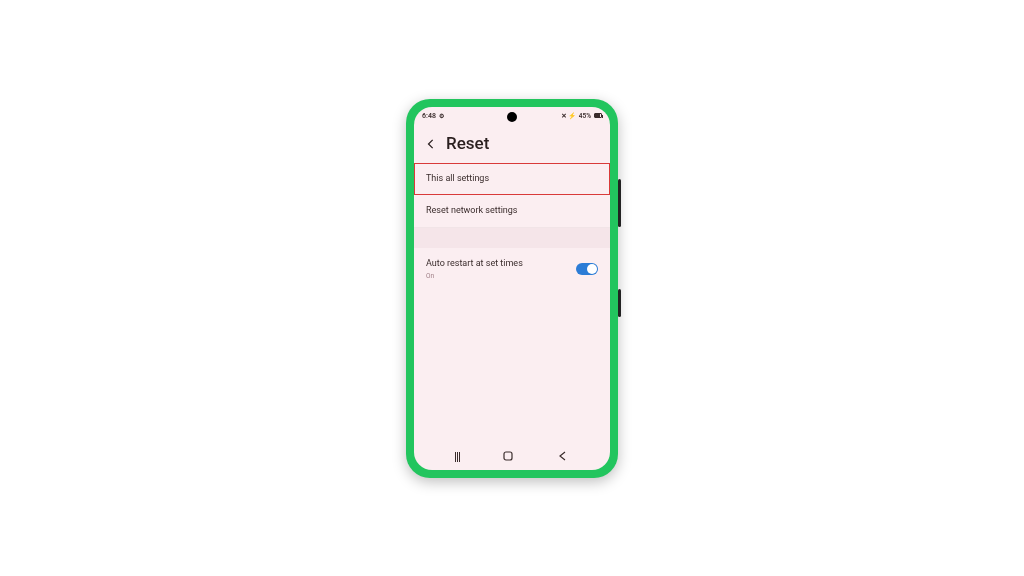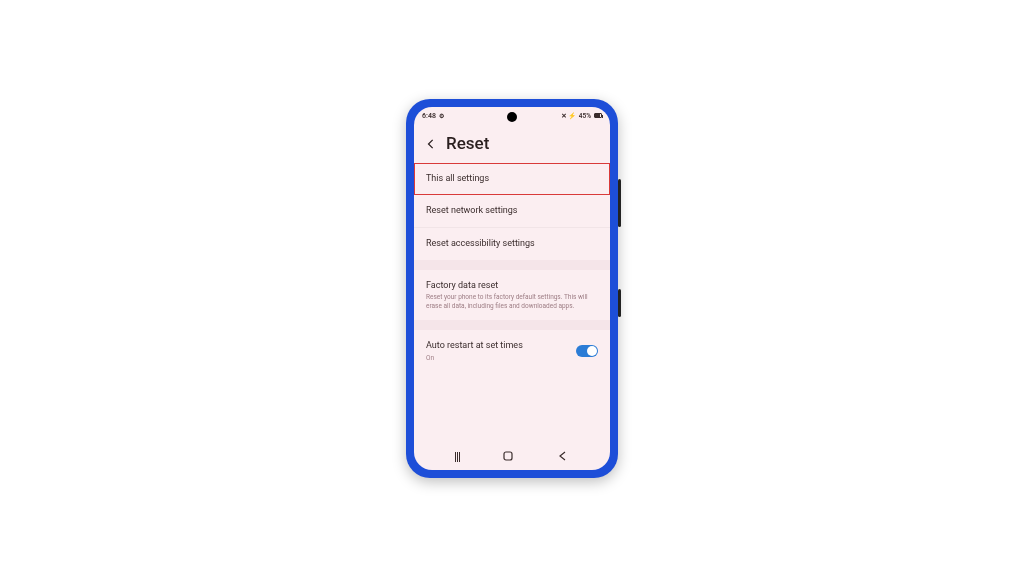--- a/index.html
+++ b/index.html
@@ -8,21 +8,21 @@
     height: 576px;
     background: #ffffff;
     display: flex;
     align-items: center;
     justify-content: center;
     font-family: -apple-system, "Segoe UI", Roboto, Arial, sans-serif;
   }
   .phone {
     width: 212px;
     height: 379px;
-    background: #1d4ed8;
+    background: #22c55e;
     border-radius: 24px;
     padding: 8px 8px 8px 8px;
     position: relative;
     box-shadow: 0 4px 14px rgba(0,0,0,.25);
   }
   .power-btn, .vol-btn {
     position: absolute;
     right: -3px;
     width: 3px;
     background: #222;
@@ -175,30 +175,23 @@
       <span>Reset</span>
     </div>
 
     <div class="list">
       <div class="item bordered highlight">
         <span>This all settings</span>
       </div>
       <div class="item bordered">
         <span>Reset network settings</span>
       </div>
-      <div class="item">
-        <span>Reset accessibility settings</span>
-      </div>
 
       <div class="group-sep"></div>
 
-      <div class="item">
-        <span>Factory data reset</span>
-        <span class="sub">Reset your phone to its factory default settings. This will erase all data, including files and downloaded apps.</span>
-      </div>
 
       <div class="group-sep"></div>
 
       <div class="item toggle-row">
         <div>
           <span>Auto restart at set times</span>
           <span class="sub">On</span>
         </div>
         <div class="toggle"></div>
       </div>

